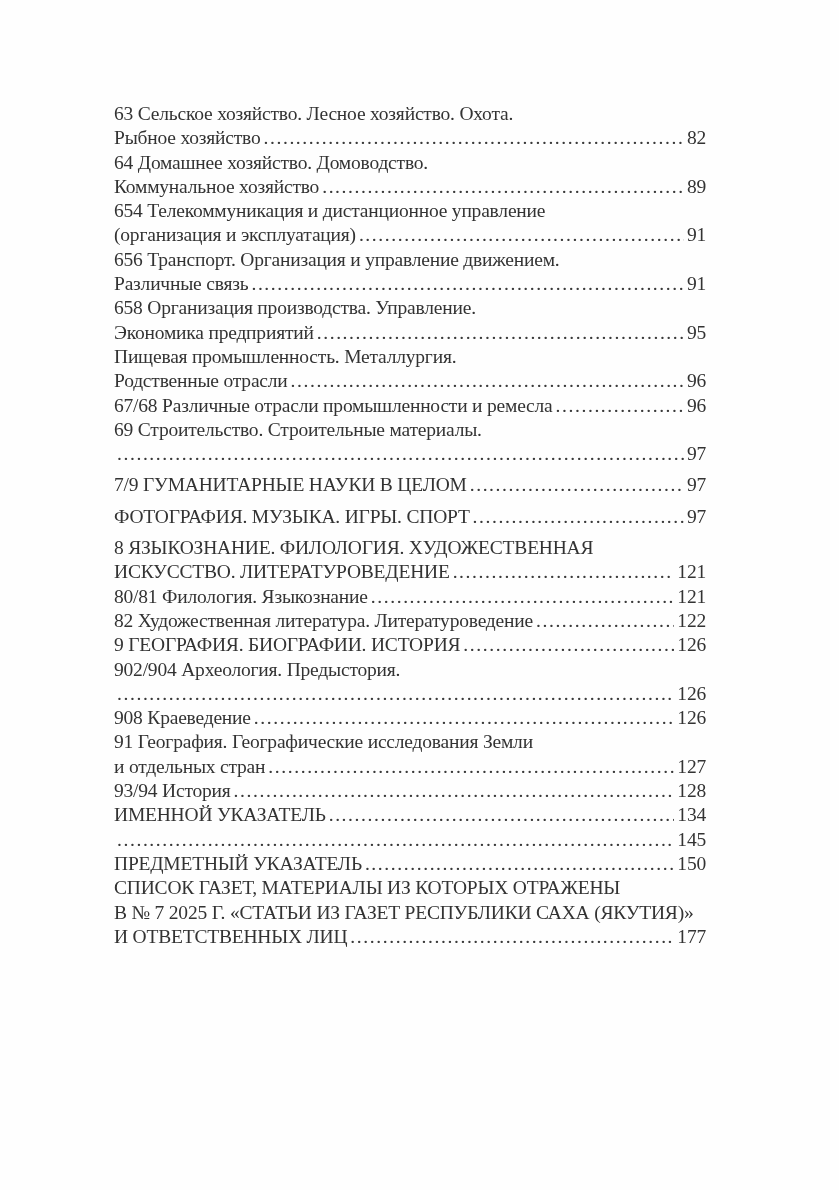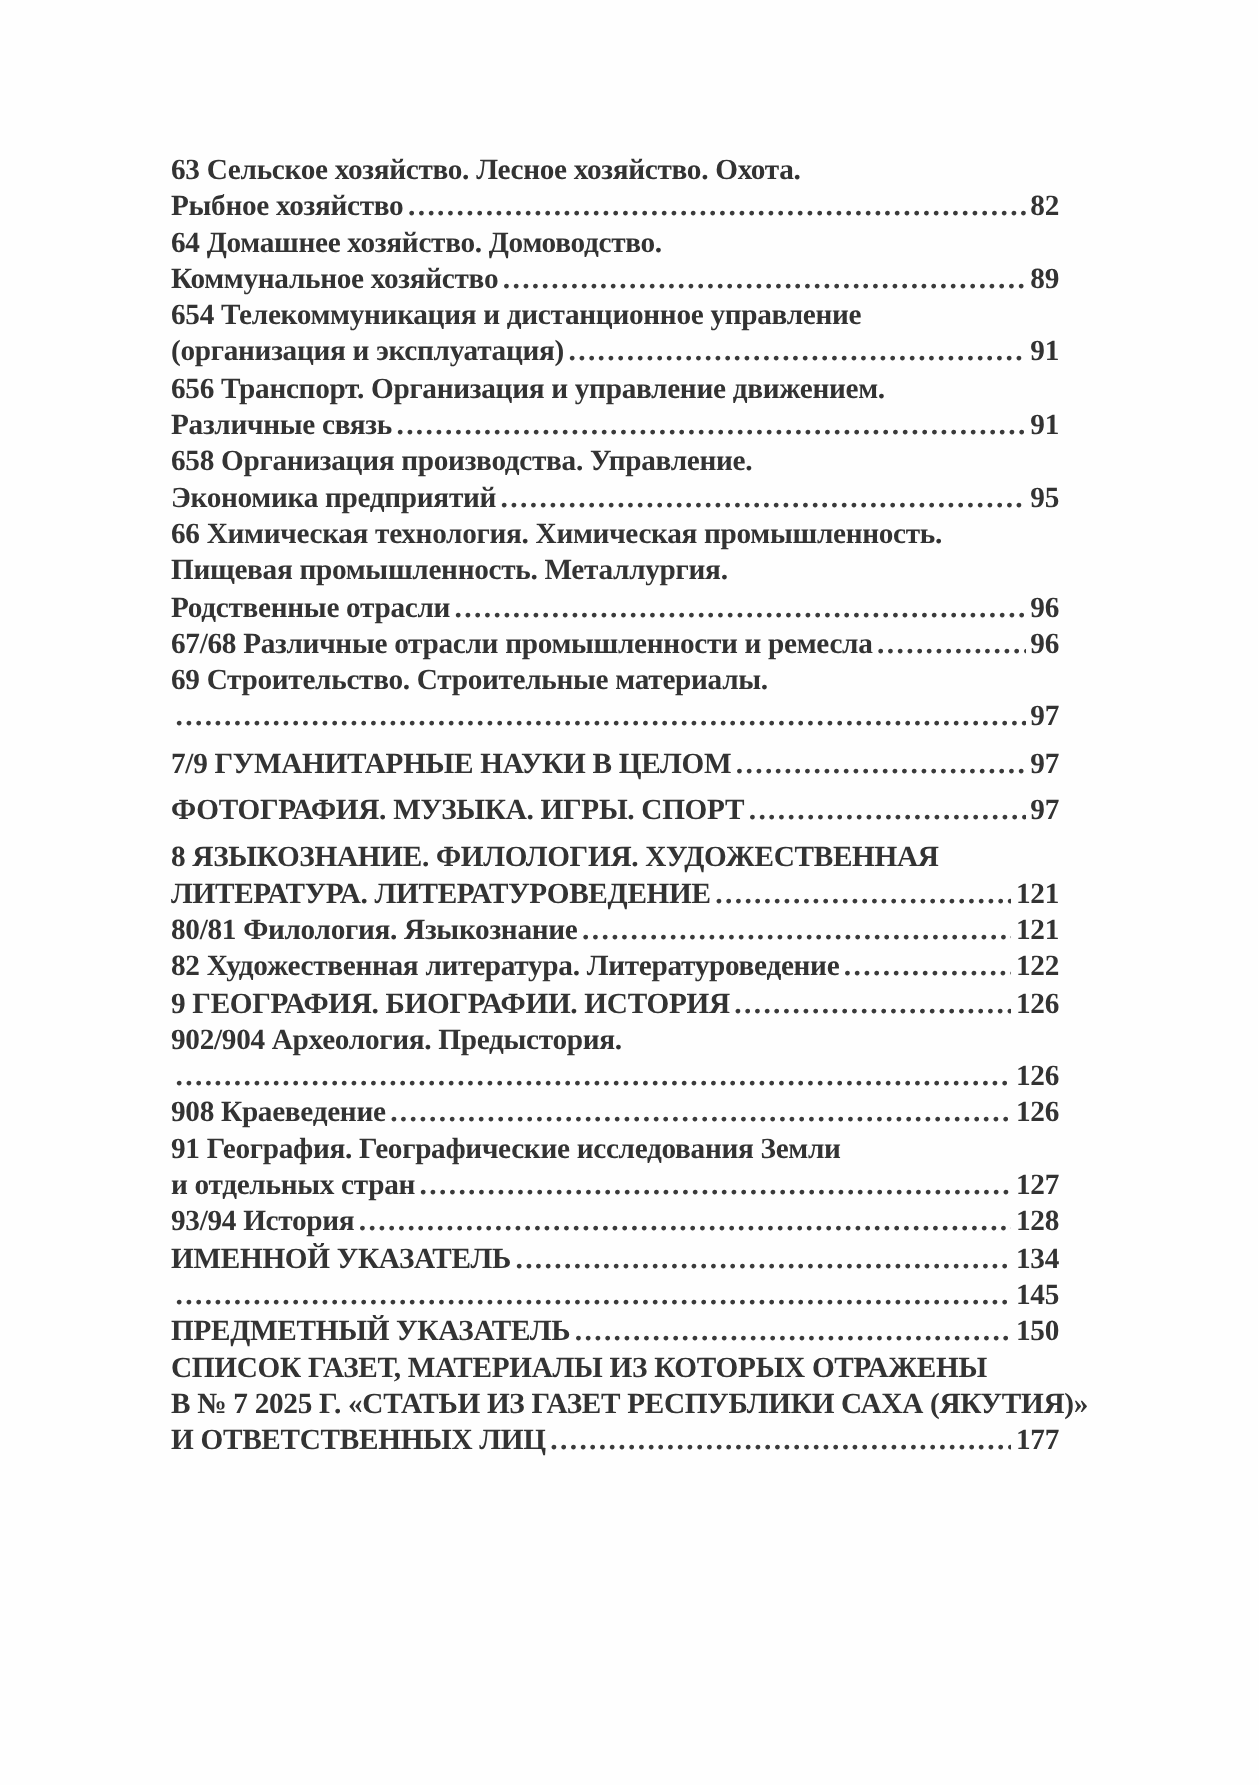--- a/index.html
+++ b/index.html
@@ -17,21 +17,20 @@
   }
   .toc {
     position: absolute;
     left: 114px;
     top: 102px;
     width: 592px;
     color: #333333;
     font-size: 19.5px;
     line-height: 24.3px;
     letter-spacing: -0.2px;
-    font-weight: bold;
   }
   .entry { margin: 0; }
   .entry.spaced { margin-top: 7px; }
   .line {
     white-space: nowrap;
   }
   .line.row {
     display: flex;
     align-items: flex-start;
   }
@@ -92,21 +91,20 @@
       </div>
       <div class="entry">
         <div class="line">658 Организация производства. Управление.</div>
         <div class="line row">
     <span class="label">Экономика предприятий</span>
     <span class="dots">............................................................................................................................................................................................................................</span>
     <span class="pagenum">95</span>
   </div>
       </div>
       <div class="entry">
-        <div class="line">66 Химическая технология. Химическая промышленность.</div>
         <div class="line">Пищевая промышленность. Металлургия.</div>
         <div class="line row">
     <span class="label">Родственные отрасли</span>
     <span class="dots">............................................................................................................................................................................................................................</span>
     <span class="pagenum">96</span>
   </div>
       </div>
       <div class="entry">
         <div class="line row">
     <span class="label">67/68 Различные отрасли промышленности и ремесла</span>
@@ -131,21 +129,21 @@
       <div class="entry spaced">
         <div class="line row">
     <span class="label">ФОТОГРАФИЯ. МУЗЫКА. ИГРЫ. СПОРТ</span>
     <span class="dots">............................................................................................................................................................................................................................</span>
     <span class="pagenum">97</span>
   </div>
       </div>
       <div class="entry spaced">
         <div class="line">8 ЯЗЫКОЗНАНИЕ. ФИЛОЛОГИЯ. ХУДОЖЕСТВЕННАЯ</div>
         <div class="line row">
-    <span class="label">ЛИТЕРАТУРА. ЛИТЕРАТУРОВЕДЕНИЕ</span>
+    <span class="label">ИСКУССТВО. ЛИТЕРАТУРОВЕДЕНИЕ</span>
     <span class="dots">............................................................................................................................................................................................................................</span>
     <span class="pagenum">121</span>
   </div>
       </div>
       <div class="entry">
         <div class="line row">
     <span class="label">80/81 Филология. Языкознание</span>
     <span class="dots">............................................................................................................................................................................................................................</span>
     <span class="pagenum">121</span>
   </div>

